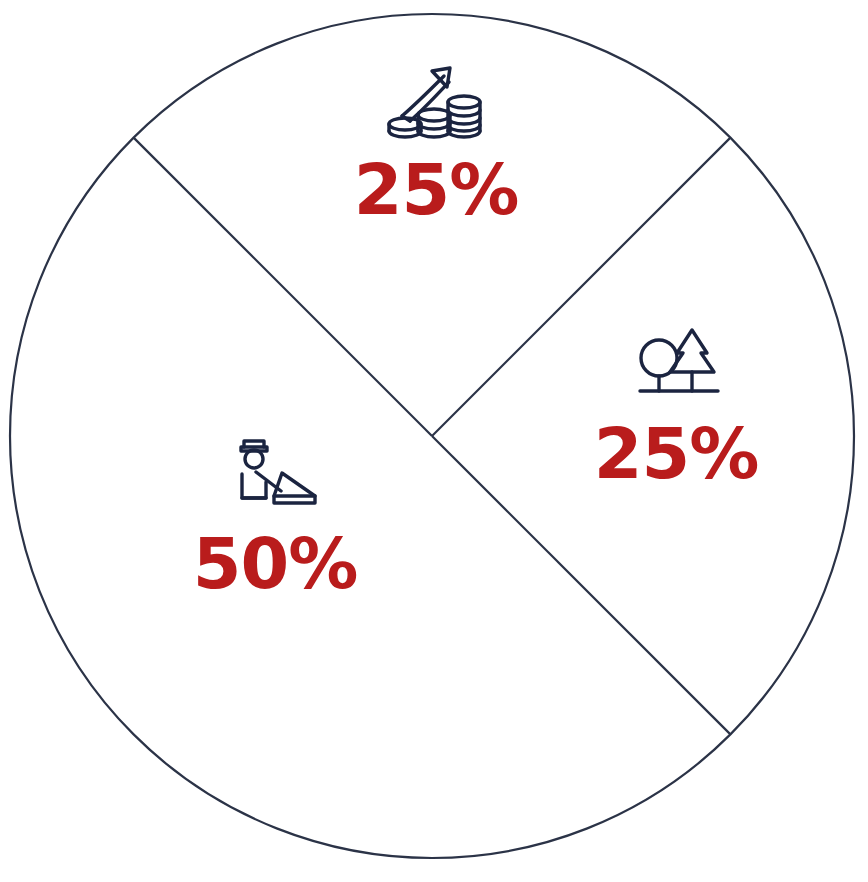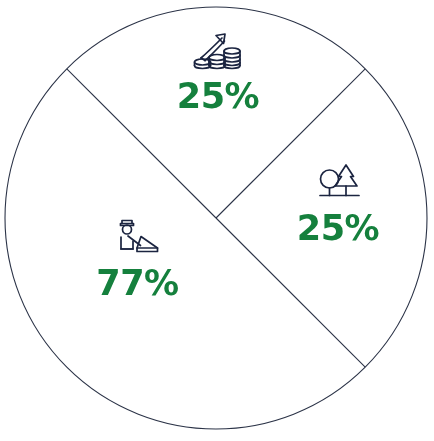--- a/index.html
+++ b/index.html
@@ -47,21 +47,21 @@
     color: #36405a;
     white-space: nowrap;
     line-height: 1.2;
   }
   .slice-value {
     display: block;
     font-family: "DejaVu Sans", "Liberation Sans", sans-serif;
     font-size: 35px;
     font-weight: 700;
     letter-spacing: -0.5px;
-    color: #15803d;
+    color: #b91c1c;
     line-height: 1.15;
     margin-top: 2px;
   }
 
   
   #annot-investment {
     left: 133px;
     top: 28px;
     width: 170px;
   }
@@ -152,16 +152,16 @@
 
         <path d="M8 22 v12 h12 v-8"></path>
         <path d="M8 34 h12"></path>
 
         <path d="M15 21 L 27.5 30.5"></path>
 
         <path d="M28 21.5 L 44.5 33 L 44.5 36.5 L 24 36.5 L 24 33 Z"></path>
         <path d="M24 33 H 44.5"></path>
       </svg>
     </span>
-    <span class="slice-value">77%</span>
+    <span class="slice-value">50%</span>
   </div>
 
 </div>
 
 </body></html>

